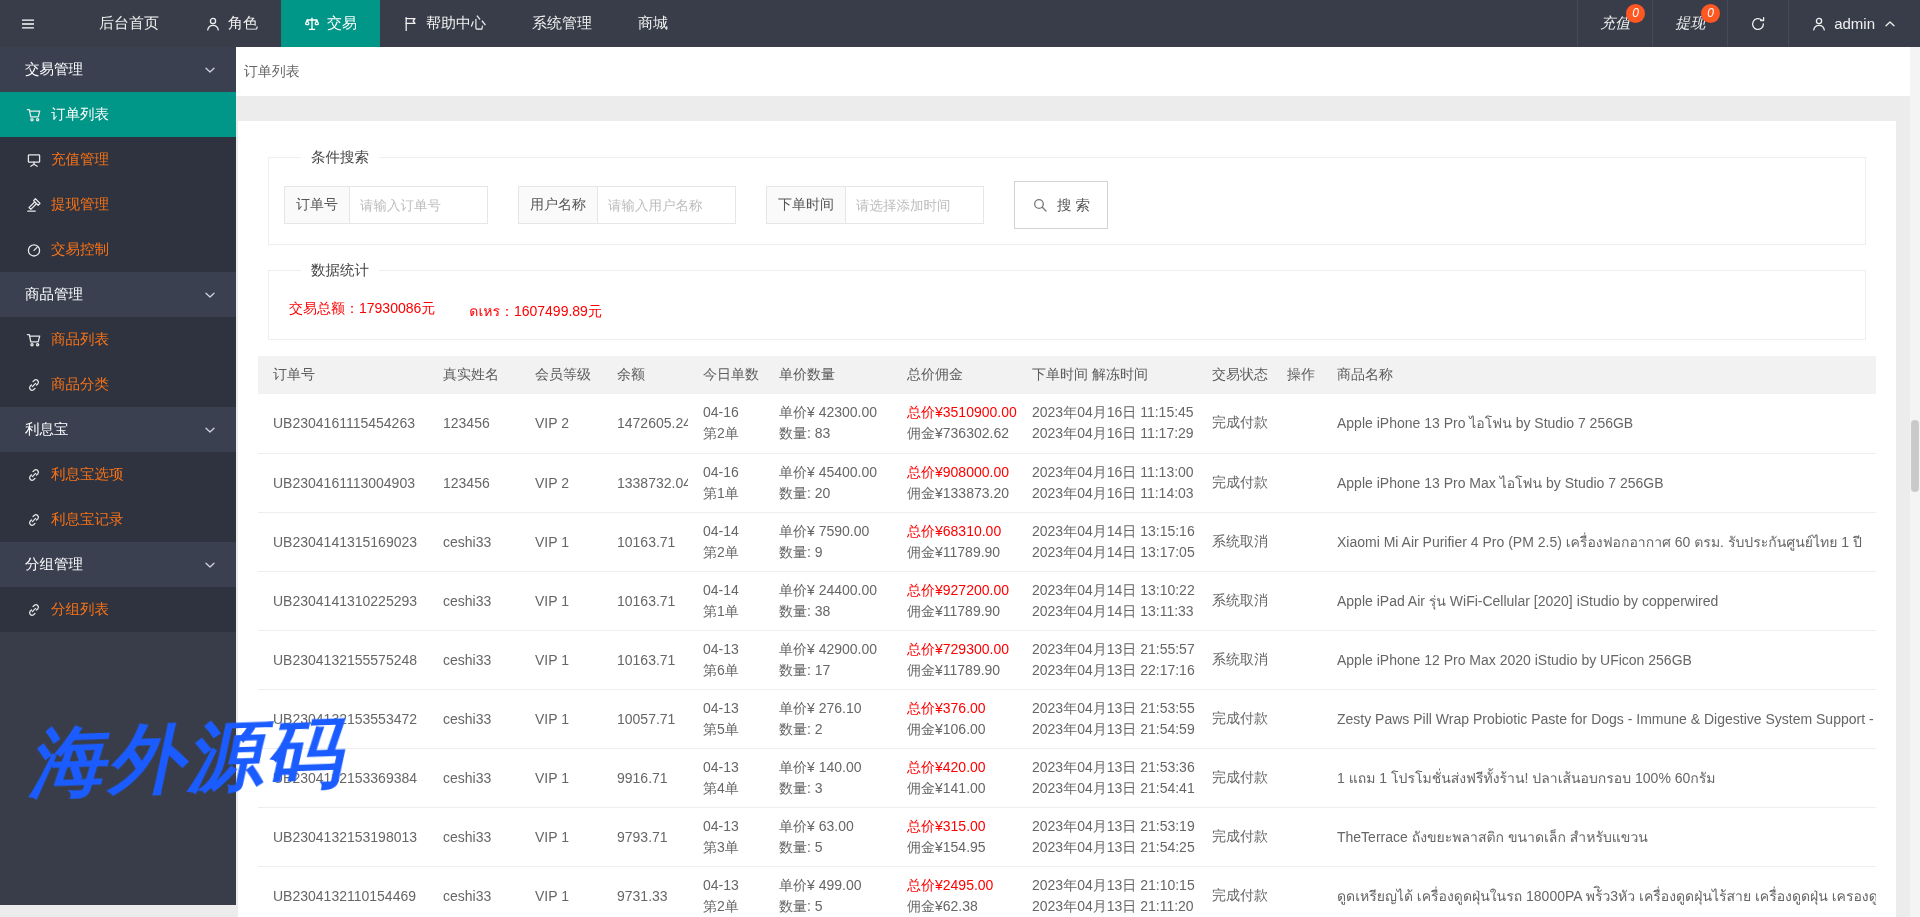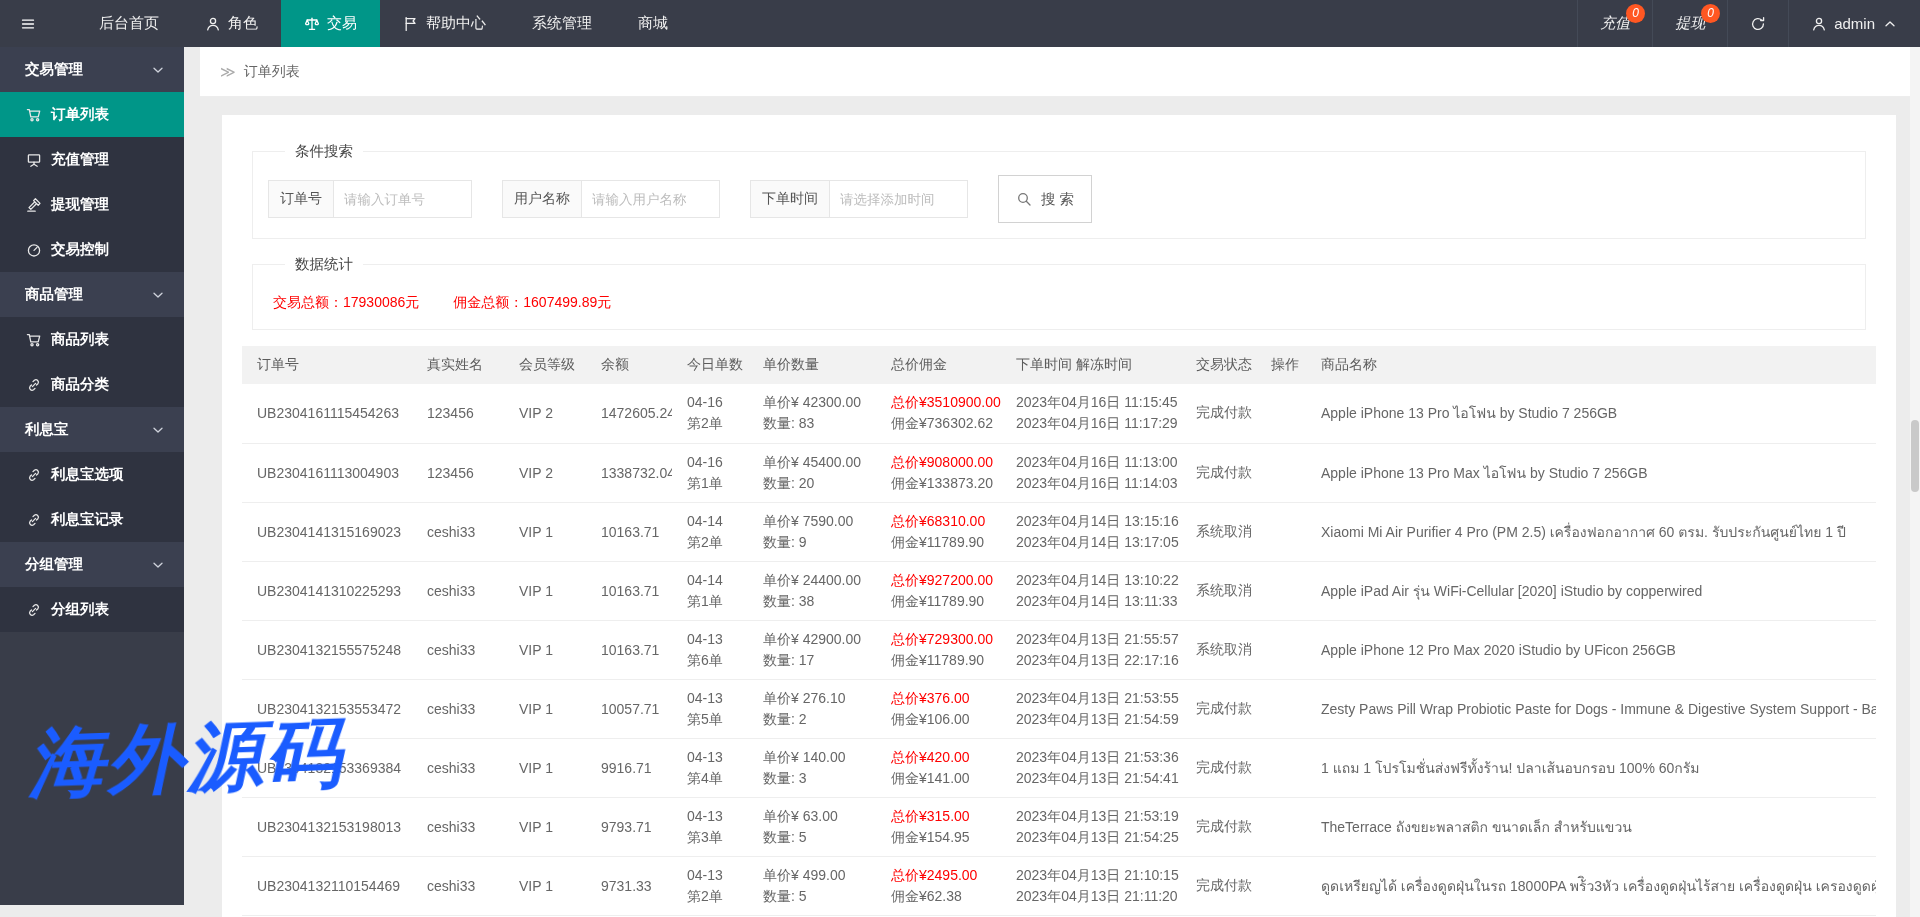--- a/index.html
+++ b/index.html
@@ -35,45 +35,45 @@
     position: relative; padding: 0 22px; display: flex; align-items: center; gap: 7px;
     color: #f0f0f0; font-size: 15px; cursor: pointer; border-left: 1px solid #444a57;
   }
   .badge {
     position: absolute; top: 4px; right: 7px; min-width: 19px; height: 19px; line-height: 19px;
     background: #FF5722; color: #fff; border-radius: 10px; font-size: 12px; text-align: center; padding: 0 4px;
   }
 
   
   .sidebar {
-    position: fixed; top: 47px; left: 0; bottom: 12px; width: 184px;
-    background: #393D49; z-index: 40; font-weight: bold;
+    position: fixed; top: 47px; left: 0; bottom: 12px; width: 236px;
+    background: #393D49; z-index: 40;
   }
   .side-group {
     height: 45px; display: flex; align-items: center; justify-content: space-between;
     padding: 0 18px 0 25px; color: #fff; background: #3b4050; cursor: pointer; font-size: 14.5px;
   }
   .side-group .chev { color: #cfd3dc; }
   .side-item {
     height: 45px; display: flex; align-items: center; gap: 9px;
-    padding-left: 26px; color: #ffffff; background: #2f3340; cursor: pointer; font-size: 14.5px;
+    padding-left: 26px; color: #f97316; background: #2f3340; cursor: pointer; font-size: 14.5px;
   }
   .side-item .sicon { width: 16px; height: 16px; color: #e8e8e8; }
   .side-item.active { background: #009688; color: #fff; }
 
   
   .main { position: absolute; top: 47px; left: 200px; right: 0; bottom: 0; }
   .breadcrumb-bar {
     height: 50px; background: #fff; display: flex; align-items: center;
     padding-left: 20px; color: #888; border-bottom: 1px solid #ededed;
   }
   .crumb-icon { color: #aaa; font-size: 15px; margin-right: 8px; }
   .crumb-cur { color: #666; }
 
-  .content { padding: 18px 24px 0 22px; height: calc(100% - 50px); }
+  .content { padding: 24px 24px 0 22px; height: calc(100% - 50px); margin-left: 16px; }
   .card { background: #fff; min-height: 980px; padding: 27px 20px 0 20px; }
 
   fieldset.field {
     border: 1px solid #eee; margin: 0 10px 16px 10px; padding: 14px 15px 15px 12px;
   }
   fieldset.field legend { margin-left: 20px; padding: 0 10px; color: #444; font-size: 14.5px; }
 
   .form-row { display: flex; align-items: center; gap: 30px; padding-left: 3px; }
   .igroup { display: flex; height: 38px; }
   .ilabel {
@@ -366,21 +366,21 @@
               </span>
             <span>搜 索</span>
           </button>
         </div>
       </fieldset>
 
       <fieldset class="field">
         <legend>数据统计</legend>
         <div class="stats-row">
           <span class="red">交易总额：17930086元</span>
-          <span class="red">佣金总额：1607499.89元</span>
+          <span class="red">ดเหร：1607499.89元</span>
         </div>
       </fieldset>
 
       <table class="orders">
         <colgroup>
           <col style="width:170px">
             <col style="width:92px">
             <col style="width:82px">
             <col style="width:86px">
           <col style="width:76px">

